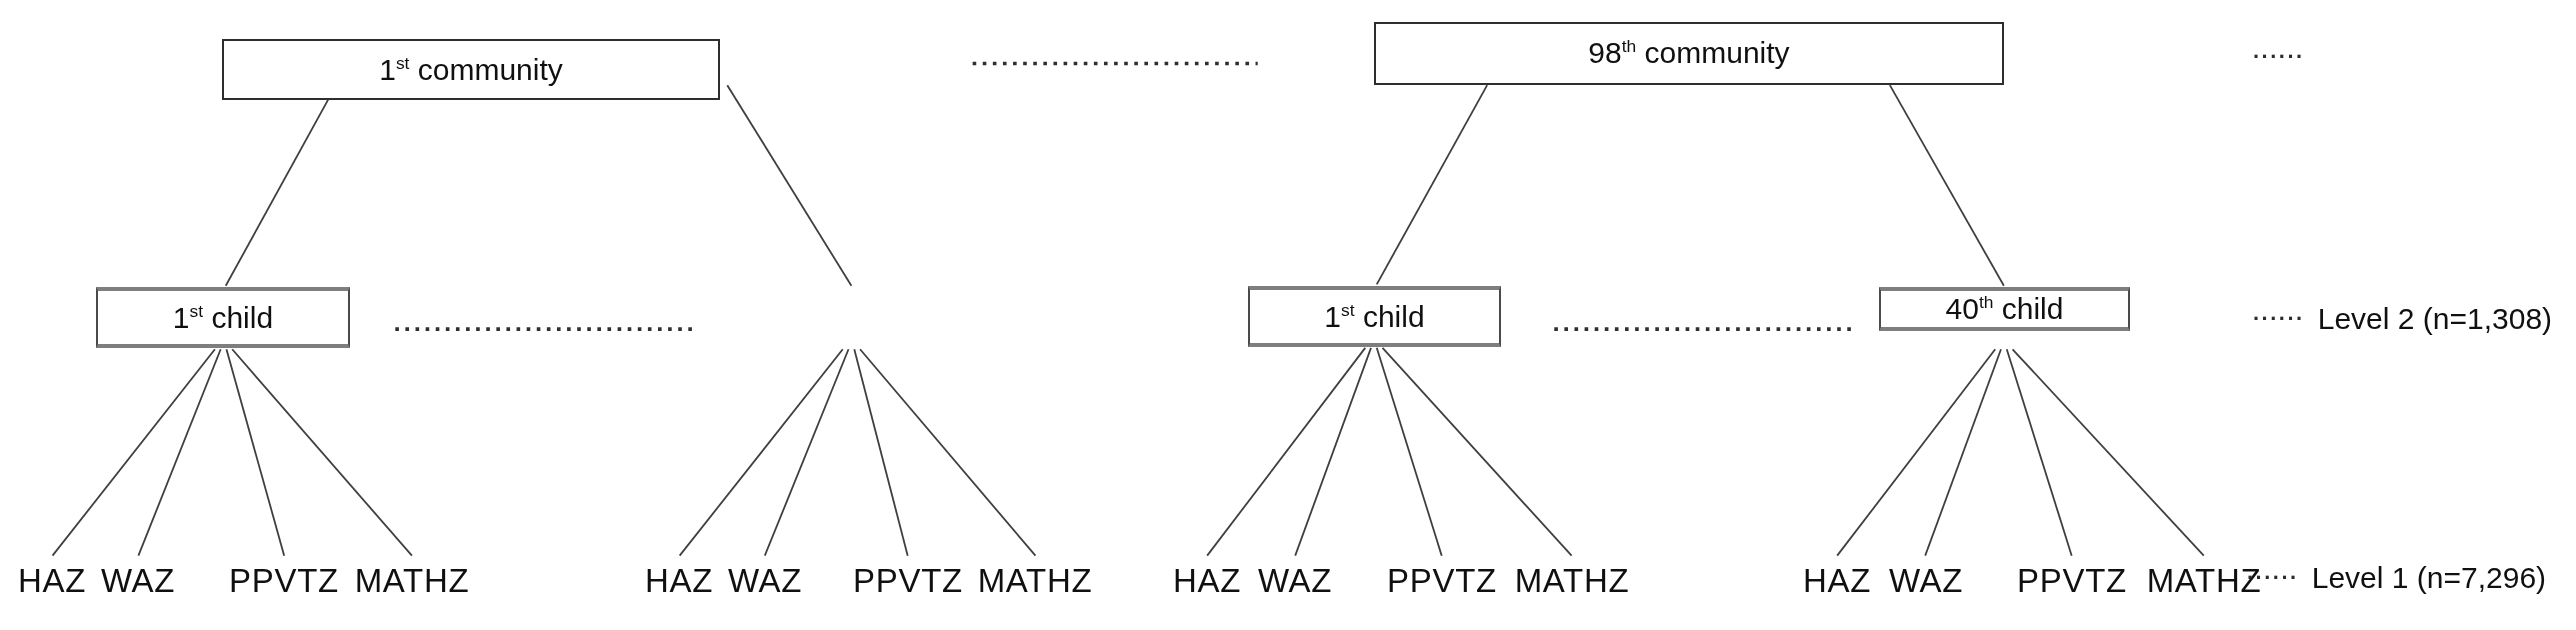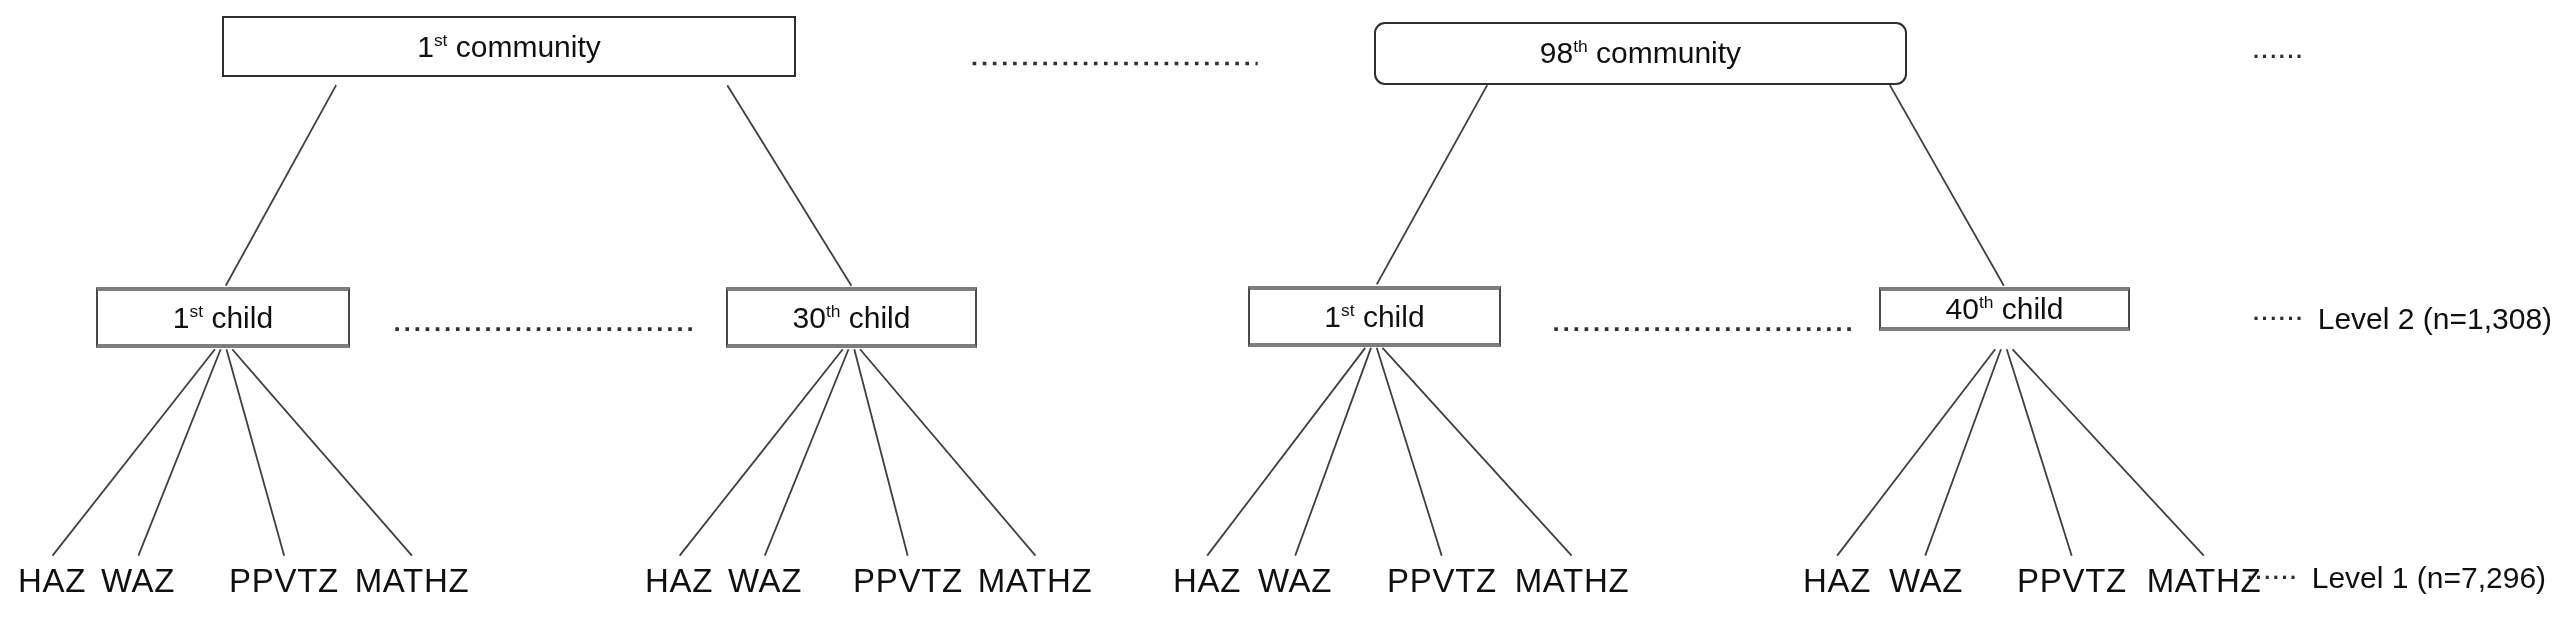--- a/index.html
+++ b/index.html
@@ -75,32 +75,29 @@
     <line x1="1899" y1="482" x2="1794" y2="770" stroke="#3f3f3f" stroke-width="2.5"></line>
     <line x1="1907" y1="482" x2="1997" y2="770" stroke="#3f3f3f" stroke-width="2.5"></line>
     <line x1="1915" y1="482" x2="2177" y2="770" stroke="#3f3f3f" stroke-width="2.5"></line>
 
     <line x1="2764" y1="484" x2="2545" y2="770" stroke="#3f3f3f" stroke-width="2.5"></line>
     <line x1="2772" y1="484" x2="2667" y2="770" stroke="#3f3f3f" stroke-width="2.5"></line>
     <line x1="2780" y1="484" x2="2870" y2="770" stroke="#3f3f3f" stroke-width="2.5"></line>
     <line x1="2788" y1="484" x2="3053" y2="770" stroke="#3f3f3f" stroke-width="2.5"></line>
   </svg>
 
-  <div class="box community" style="left:222px;top:16px;width:574px;height:61px;">
+  <div class="box community" style="left:222px;top:39px;width:498px;height:61px;">
     <span><span>1</span><sup>st</sup><span> community</span></span>
   </div>
-  <div class="box community" style="left:1374px;top:21.7px;width:533px;height:63px;border-radius:11px;">
+  <div class="box community" style="left:1374px;top:21.7px;width:630px;height:63px;">
     <span><span>98</span><sup>th</sup><span> community</span></span>
   </div>
 
   <div class="box child" style="left:96px;top:287px;width:254px;height:61px;">
     <span><span>1</span><sup>st</sup><span> child</span></span>
-  </div>
-  <div class="box child" style="left:726px;top:287px;width:251px;height:61px;">
-    <span><span>30</span><sup>th</sup><span> child</span></span>
   </div>
   <div class="box child" style="left:1248px;top:286px;width:253px;height:61px;">
     <span><span>1</span><sup>st</sup><span> child</span></span>
   </div>
   <div class="box child" style="left:1879px;top:287px;width:251px;height:44px;">
     <span><span>40</span><sup>th</sup><span> child</span></span>
   </div>
 
   <span class="leaf" style="left:52px;">HAZ</span>
   <span class="leaf" style="left:138px;">WAZ</span>

